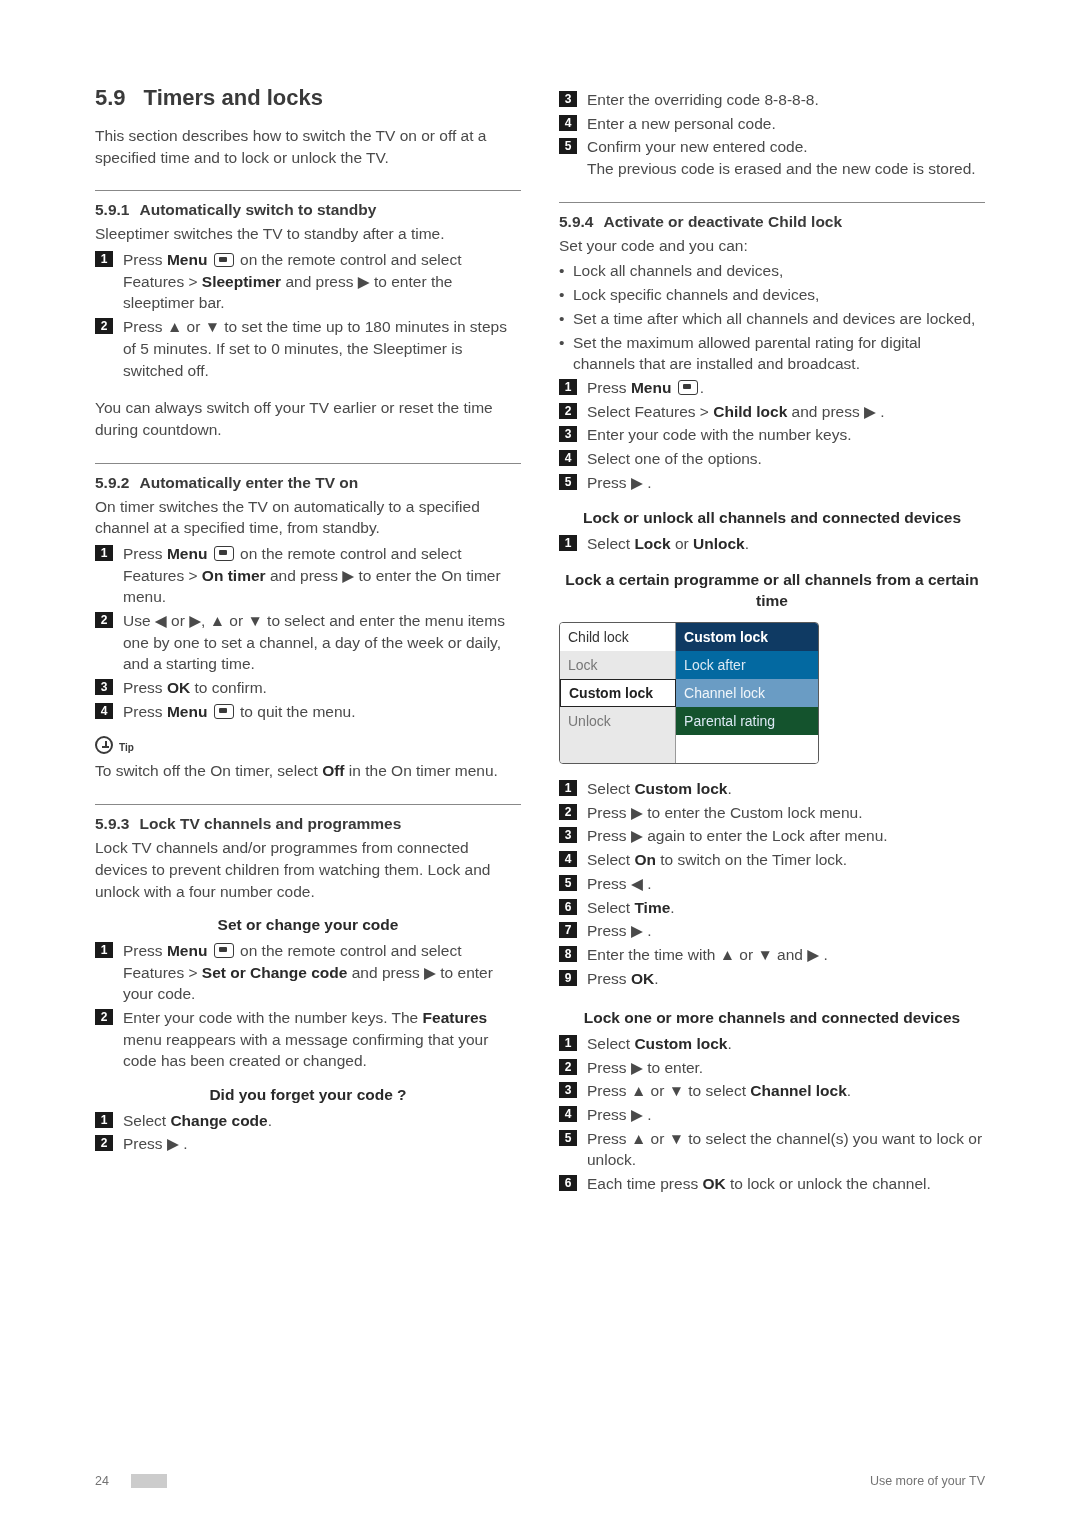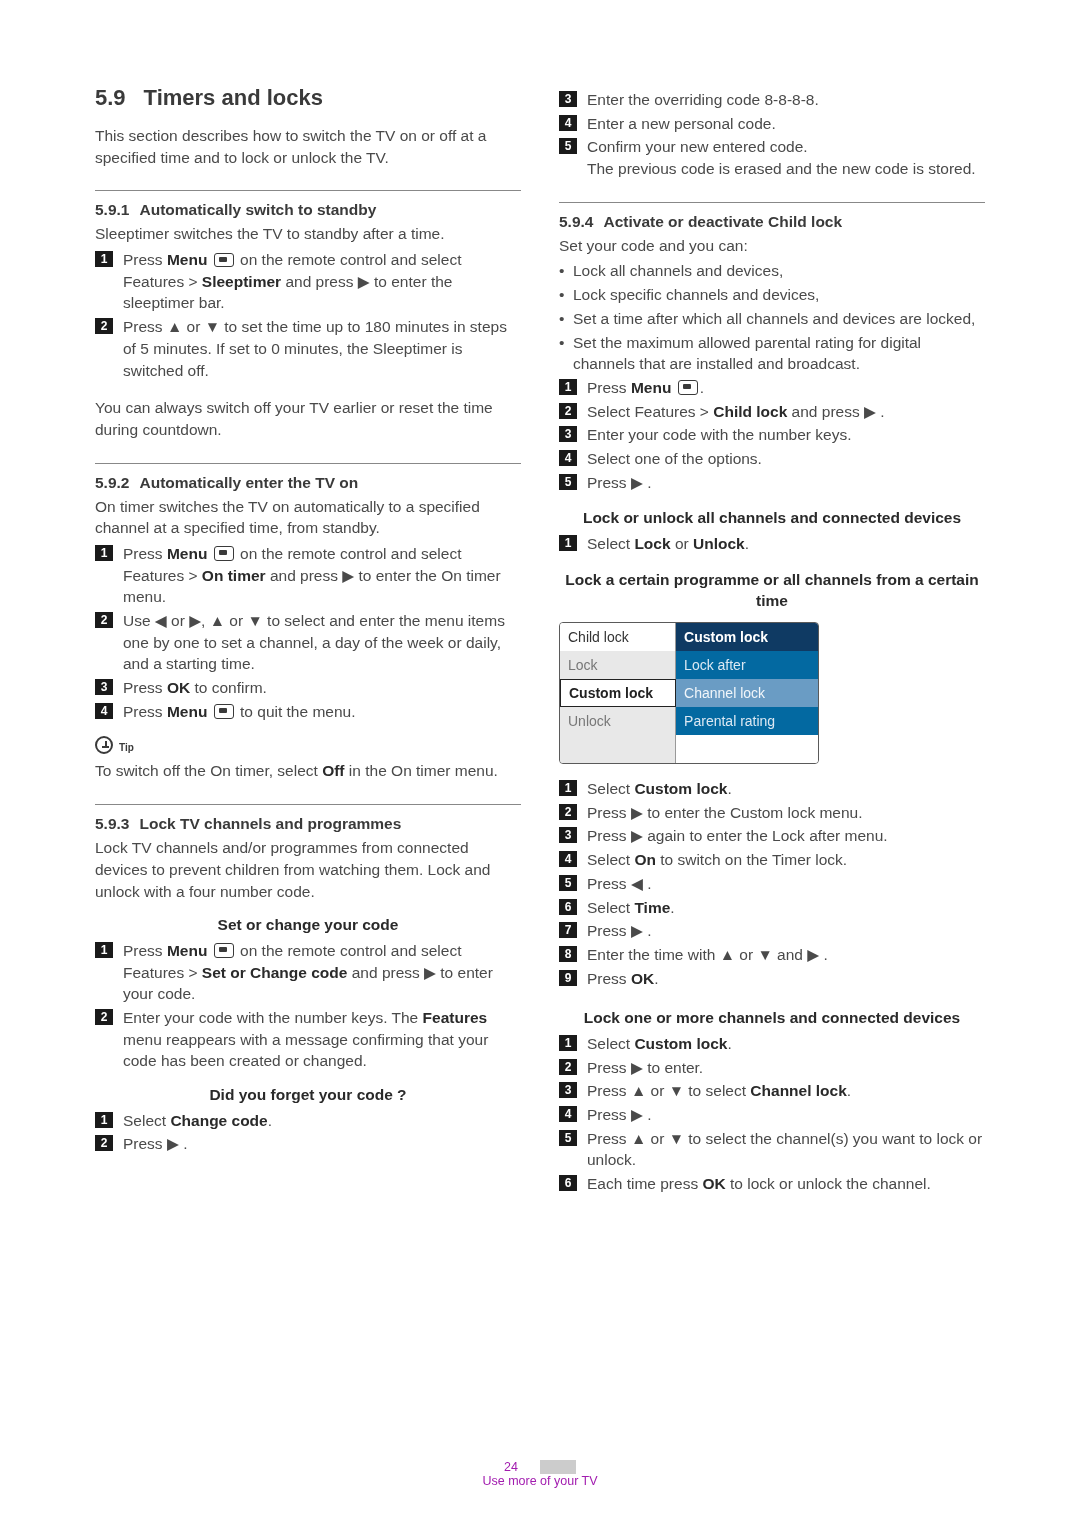--- a/index.html
+++ b/index.html
@@ -146,34 +146,33 @@
   .menuwidget .cell-r {
     width: 55%;
     padding: 4px 8px;
     display: flex; align-items: center;
   }
   .menuwidget .hdr .cell-l { background: #fff; color: #333; }
   .menuwidget .hdr .cell-r { background: #0f3a63; color: #fff; font-weight: bold; }
   .menuwidget .r2 .cell-r { background: #0369a1; color: #dbe8f3; }
   .menuwidget .r3 .cell-l { background: #fff; color: #222; border: 1.5px solid #222; font-weight: bold; }
   .menuwidget .r3 .cell-r { background: #6a9cc4; color: #f1f6fa; }
-  .menuwidget .r4 .cell-r { background: #0369a1; color: #dbe8f3; }
+  .menuwidget .r4 .cell-r { background: #14532d; color: #dbe8f3; }
   .menuwidget .r5 .cell-r { background: #fff; }
 
   .foot {
     position: absolute;
     bottom: 40px;
     left: 95px;
     right: 95px;
     display: flex;
     justify-content: space-between;
     align-items: center;
     font-size: 12.5px;
-    color: #a21caf;
-    flex-direction: column;
+    color: #737373;
   }
   .foot .tab {
     width: 36px; height: 14px;
     background: #ccc;
     margin-left: 22px;
   }
   .foot-left { display: flex; align-items: center; }
 </style>
 </head>
 <body>

